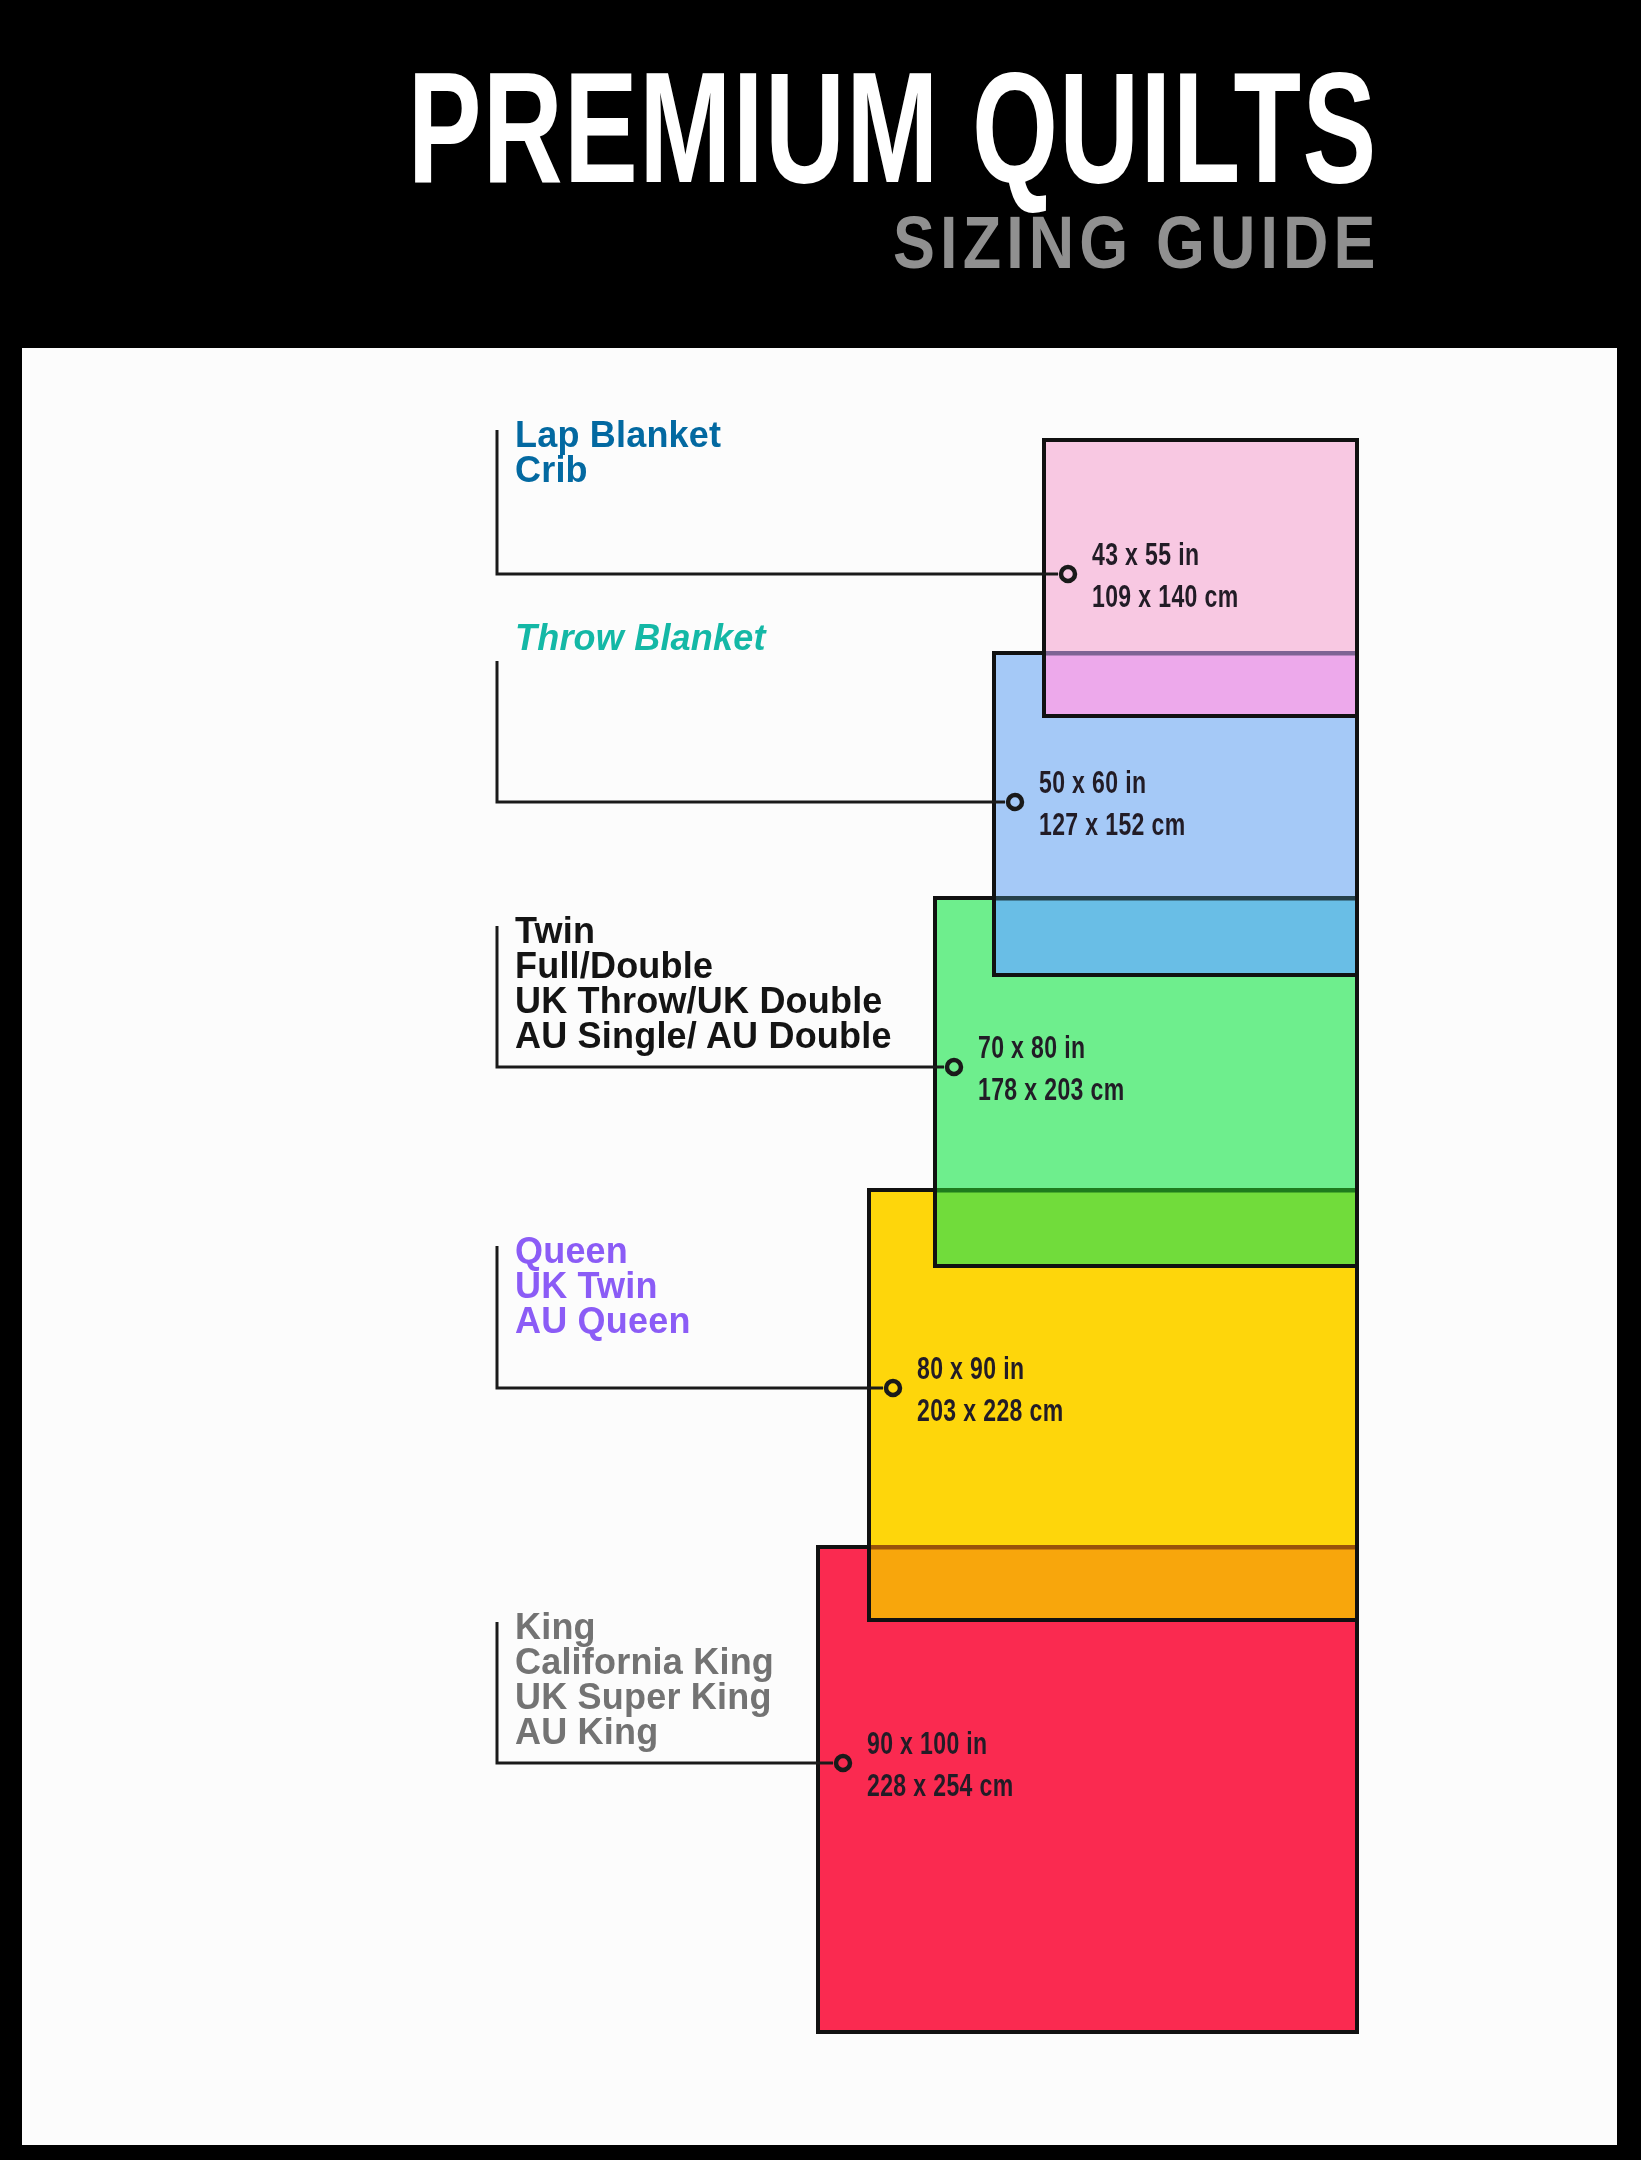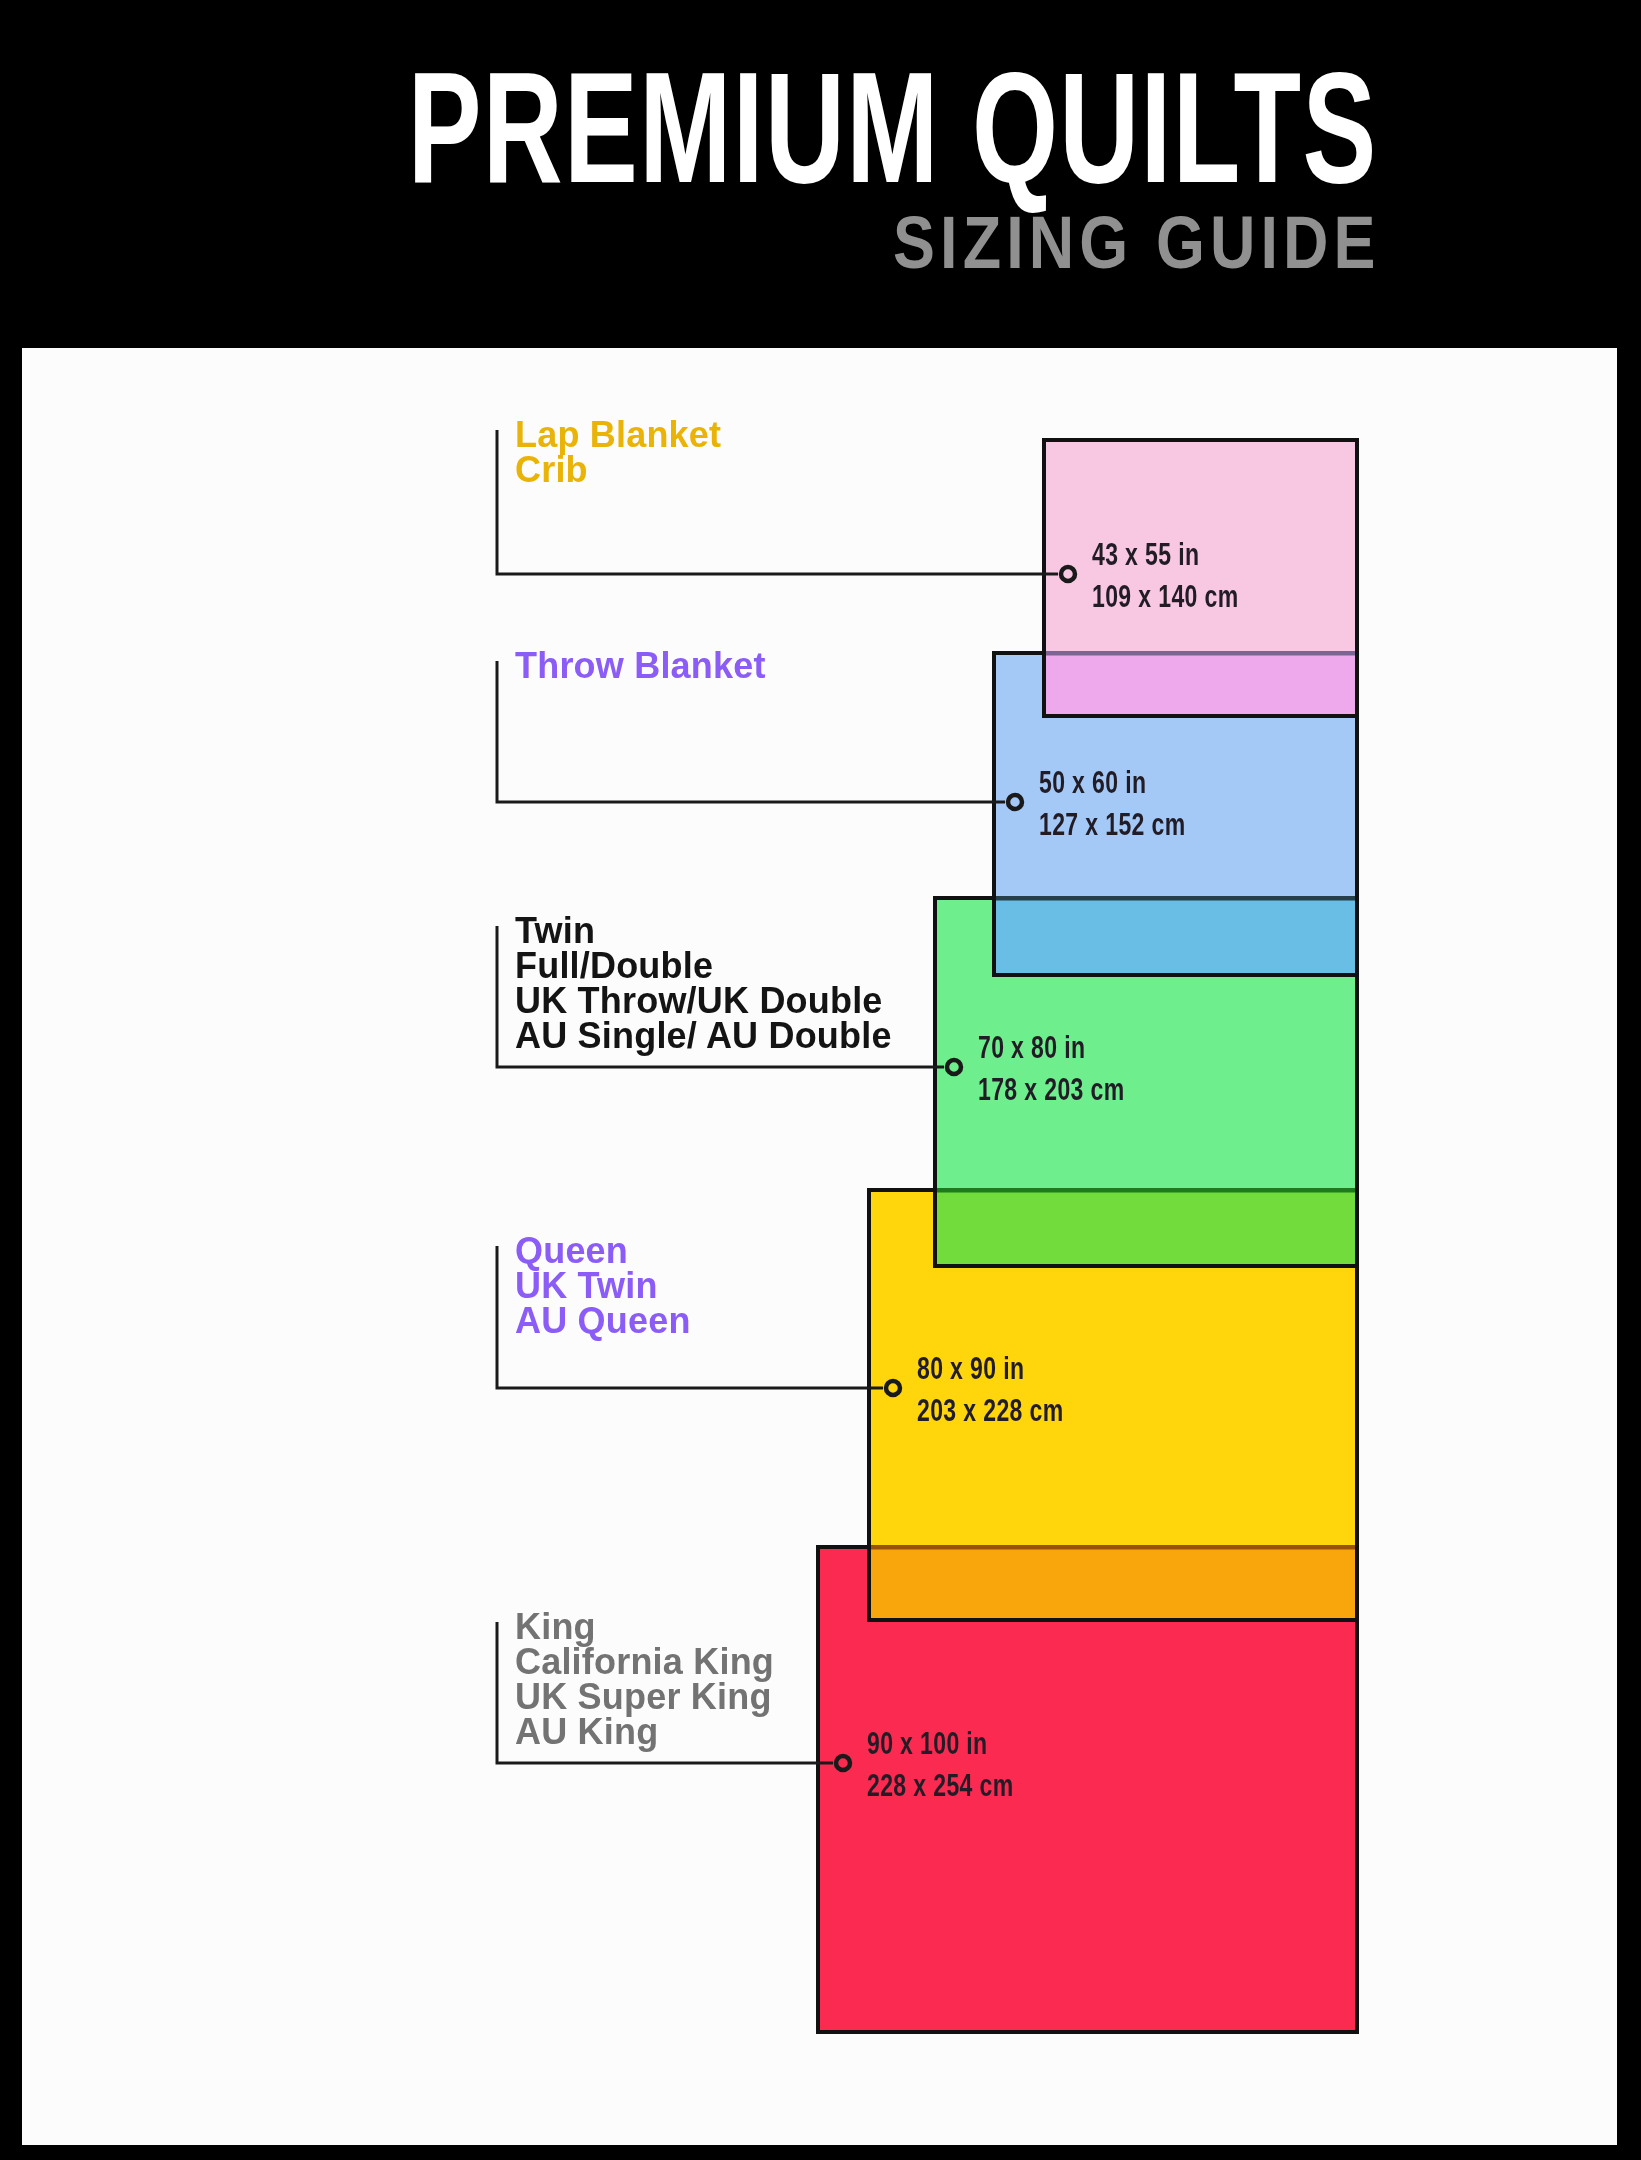--- a/index.html
+++ b/index.html
@@ -61,29 +61,29 @@
       <path d="M 497 661 V 802 H 1005" fill="none" stroke="#1A1A1A" stroke-width="3"></path>
       <circle cx="1015" cy="802" r="7" fill="none" stroke="#1A1A1A" stroke-width="4.5"></circle>
       <path d="M 497 926 V 1067 H 944" fill="none" stroke="#1A1A1A" stroke-width="3"></path>
       <circle cx="954" cy="1067" r="7" fill="none" stroke="#1A1A1A" stroke-width="4.5"></circle>
       <path d="M 497 1246 V 1388 H 883" fill="none" stroke="#1A1A1A" stroke-width="3"></path>
       <circle cx="893" cy="1388" r="7" fill="none" stroke="#1A1A1A" stroke-width="4.5"></circle>
       <path d="M 497 1622 V 1763 H 833" fill="none" stroke="#1A1A1A" stroke-width="3"></path>
       <circle cx="843" cy="1763" r="7" fill="none" stroke="#1A1A1A" stroke-width="4.5"></circle>
     </svg>
   <div id="labels">
-      <div class="label-block" style="left: 515px; top: 417px; color: #eab308;">
+      <div class="label-block" style="left: 515px; top: 417px; color: #0369a1;">
         <div>Lap Blanket</div>
         <div>Crib</div>
       </div>
       <div class="dim-block" style="left: 1092px; top: 533px; color: rgb(34, 28, 38);">
         <div>43 x 55 in</div>
         <div>109 x 140 cm</div>
       </div>
-      <div class="label-block" style="left: 515px; top: 648px; color: #8b5cf6;">
+      <div class="label-block" style="left: 515px; top: 620px; color: #14b8a6; font-style: italic;">
         <div>Throw Blanket</div>
       </div>
       <div class="dim-block" style="left: 1039px; top: 761px; color: rgb(34, 28, 38);">
         <div>50 x 60 in</div>
         <div>127 x 152 cm</div>
       </div>
       <div class="label-block" style="left: 515px; top: 913px; color: rgb(20, 20, 20);">
         <div>Twin</div>
         <div>Full/Double</div>
         <div>UK Throw/UK Double</div>

